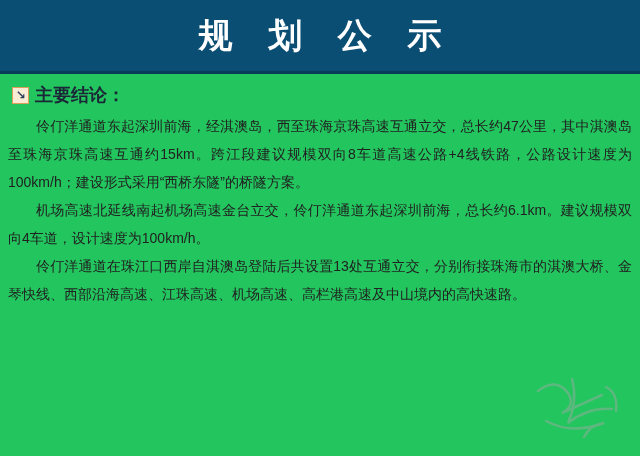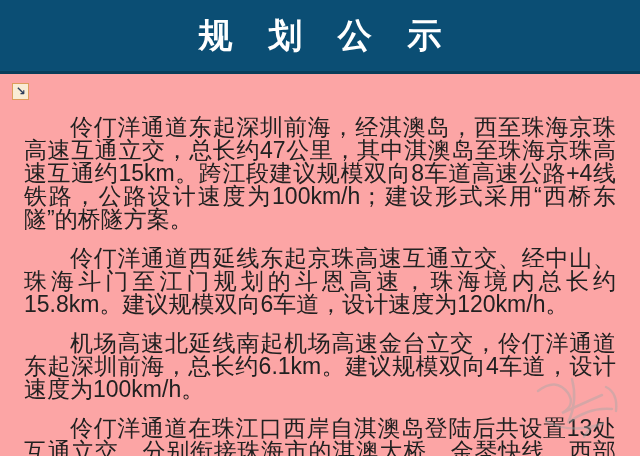--- a/index.html
+++ b/index.html
@@ -1,20 +1,20 @@
 <!DOCTYPE html>
 <html><head>
 <meta charset="utf-8">
 <style>
   html, body { margin: 0; padding: 0; }
   .page {
     position: relative;
     width: 640px;
     height: 456px;
-    background: #fca5a5;
+    background: #22c55e;
     overflow: hidden;
     font-family: "Liberation Sans", "DejaVu Sans", sans-serif;
   }
   .banner {
     height: 71px;
     background: #0b4e74;
     border-bottom: 3px solid #083c59;
     display: flex;
     align-items: center;
     justify-content: center;
@@ -47,23 +47,23 @@
     background: #f9ecd4;
     border: 1px solid #dd9d5b;
     color: #2c3e5c;
     font-size: 12px;
     line-height: 14px;
     text-align: center;
     font-weight: bold;
     flex: 0 0 auto;
   }
   .paragraphs p {
-    margin: 16px;
-    font-size: 23px;
-    line-height: 23px;
+    margin: 0;
+    font-size: 14px;
+    line-height: 28px;
     color: #212121;
     text-align: justify;
     text-indent: 2em;
   }
   .watermark {
     position: absolute;
     right: 0;
     bottom: 0;
     width: 120px;
     height: 95px;
@@ -77,25 +77,25 @@
 <div class="page">
 
   <header class="banner">
     <h1 class="banner-title">规划公示</h1>
   </header>
 
   <main class="content">
 
     <div class="section-heading">
       <span class="bullet-icon">↘</span>
+      <span>主要结论：</span>
     </div>
 
     <div class="paragraphs">
       <p>伶仃洋通道东起深圳前海，经淇澳岛，西至珠海京珠高速互通立交，总长约47公里，其中淇澳岛至珠海京珠高速互通约15km。跨江段建议规模双向8车道高速公路+4线铁路，公路设计速度为100km/h；建设形式采用“西桥东隧”的桥隧方案。</p>
-      <p>伶仃洋通道西延线东起京珠高速互通立交、经中山、珠海斗门至江门规划的斗恩高速，珠海境内总长约15.8km。建议规模双向6车道，设计速度为120km/h。</p>
       <p>机场高速北延线南起机场高速金台立交，伶仃洋通道东起深圳前海，总长约6.1km。建议规模双向4车道，设计速度为100km/h。</p>
       <p>伶仃洋通道在珠江口西岸自淇澳岛登陆后共设置13处互通立交，分别衔接珠海市的淇澳大桥、金琴快线、西部沿海高速、江珠高速、机场高速、高栏港高速及中山境内的高快速路。</p>
     </div>
 
   </main>
 
   <svg class="watermark" viewBox="0 0 120 95" fill="none" stroke="#a8a8a8" stroke-width="2.5" stroke-linecap="round">
     <path d="M18 30 q 18 -14 30 2 q 8 12 -6 20 q 22 -10 40 -18"></path>
     <path d="M52 18 q 6 22 -4 44 q 20 -16 44 -14"></path>
     <path d="M26 60 q 26 14 58 2 q -14 2 -20 14"></path>

